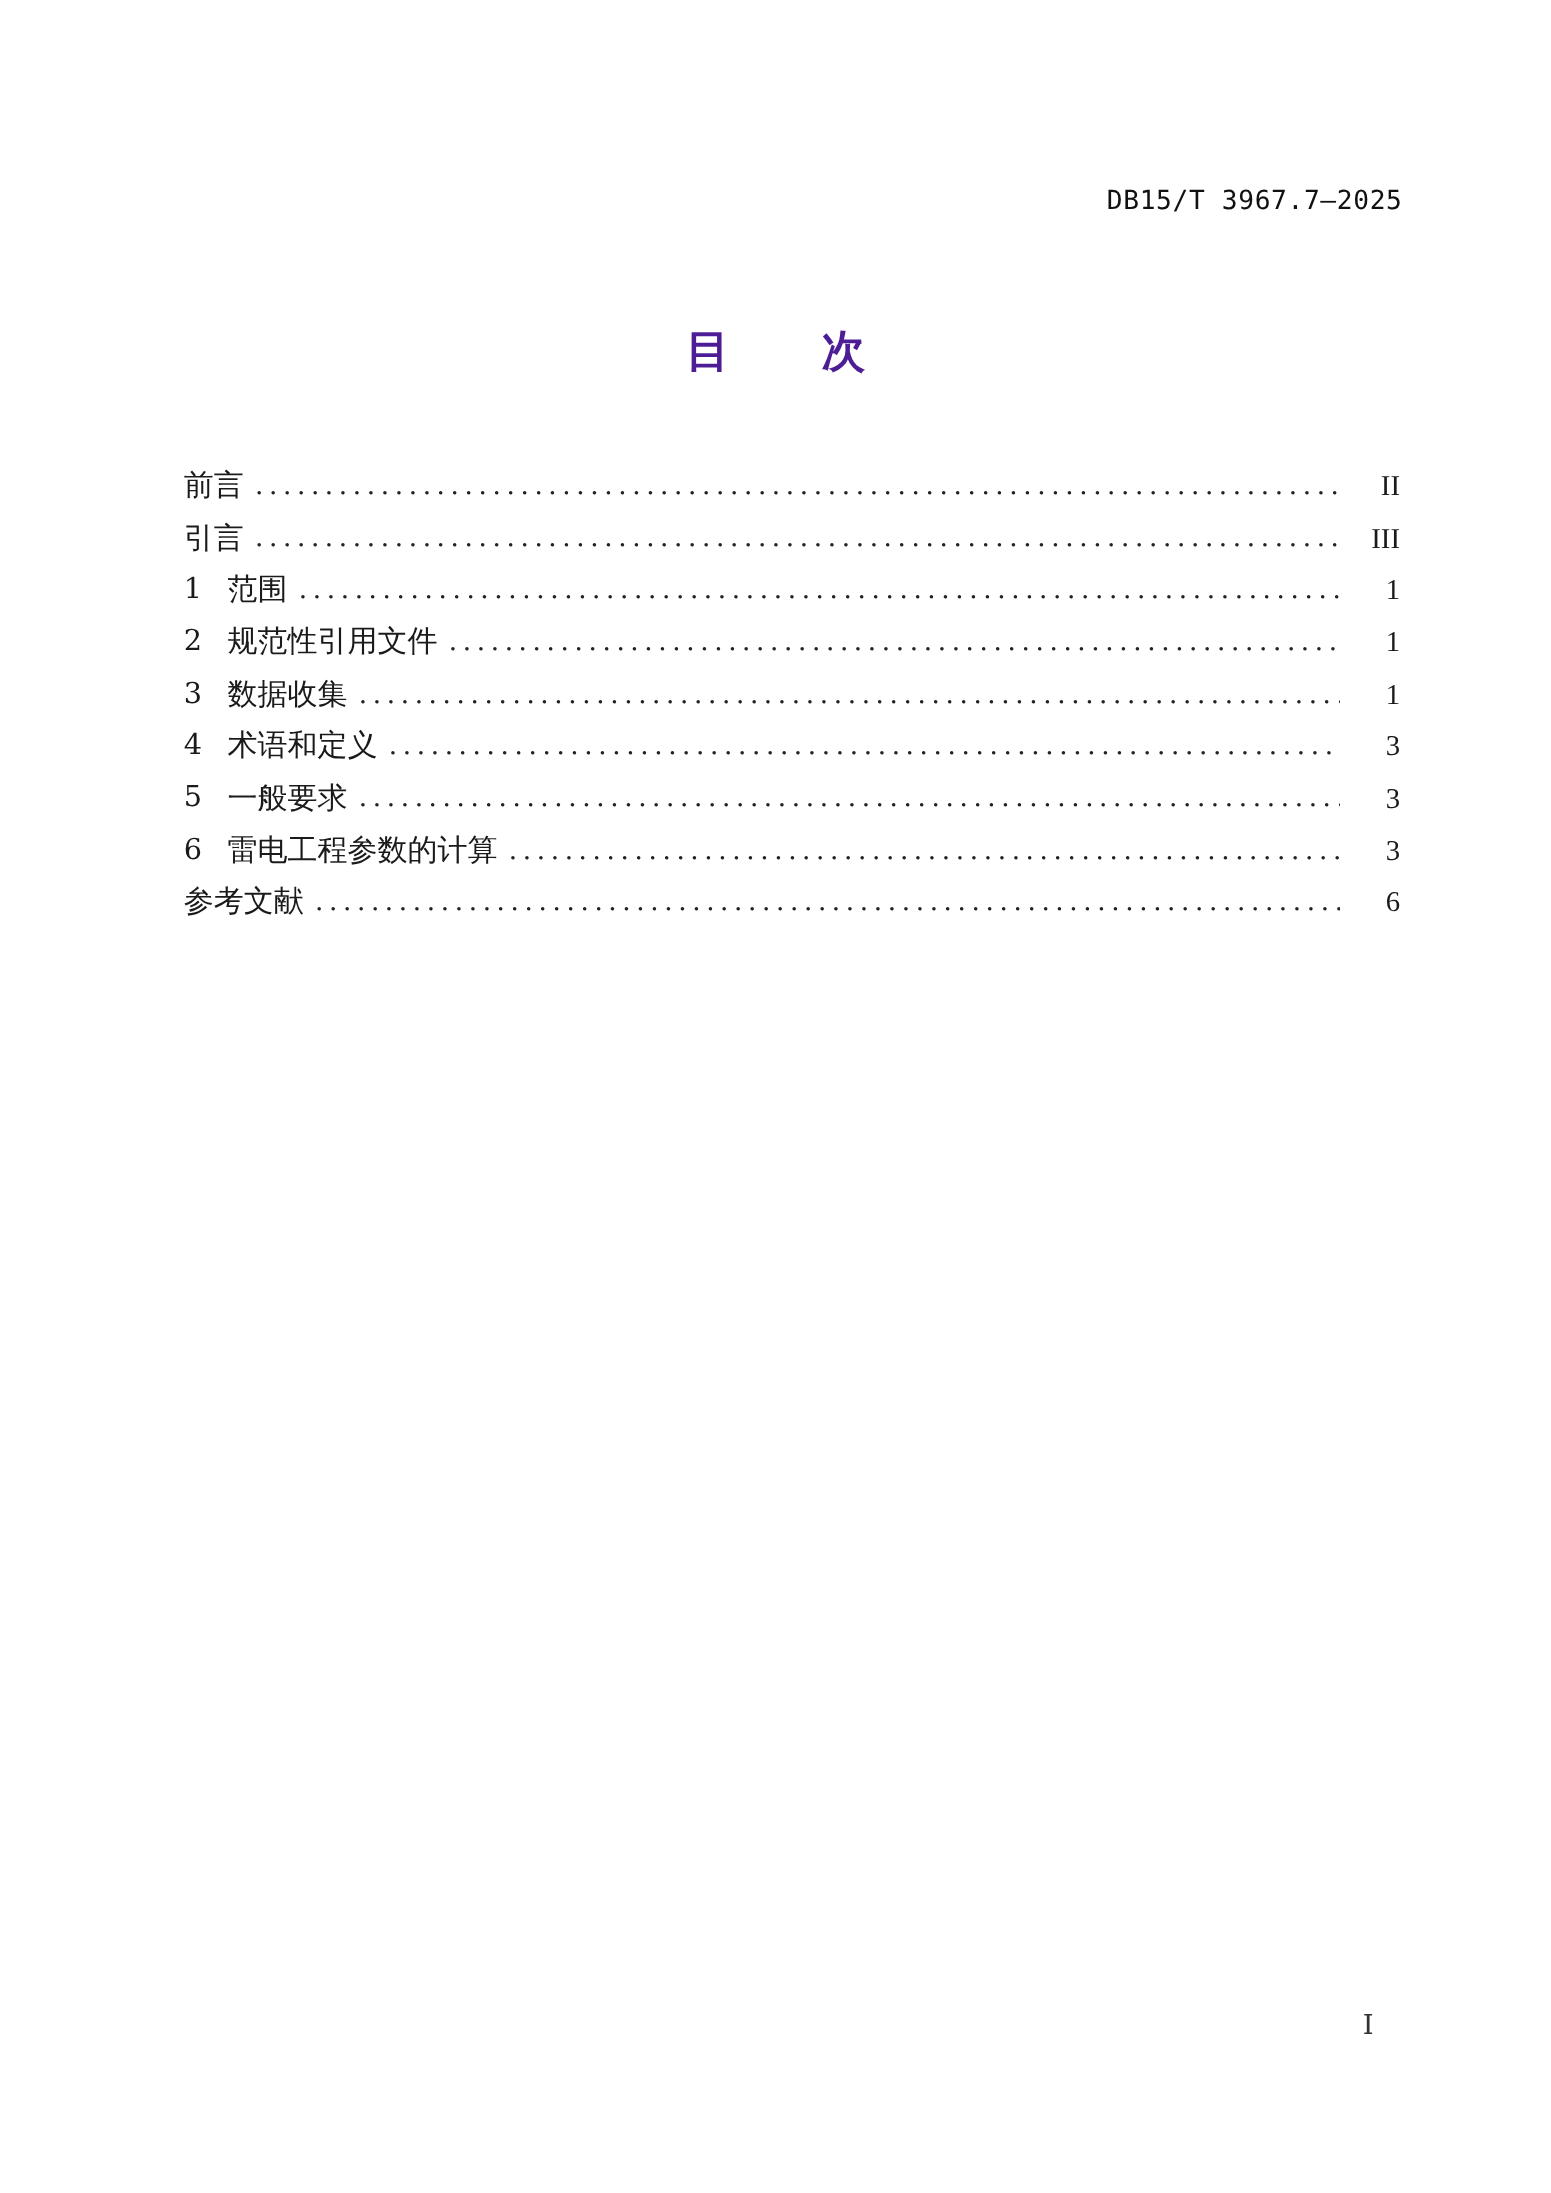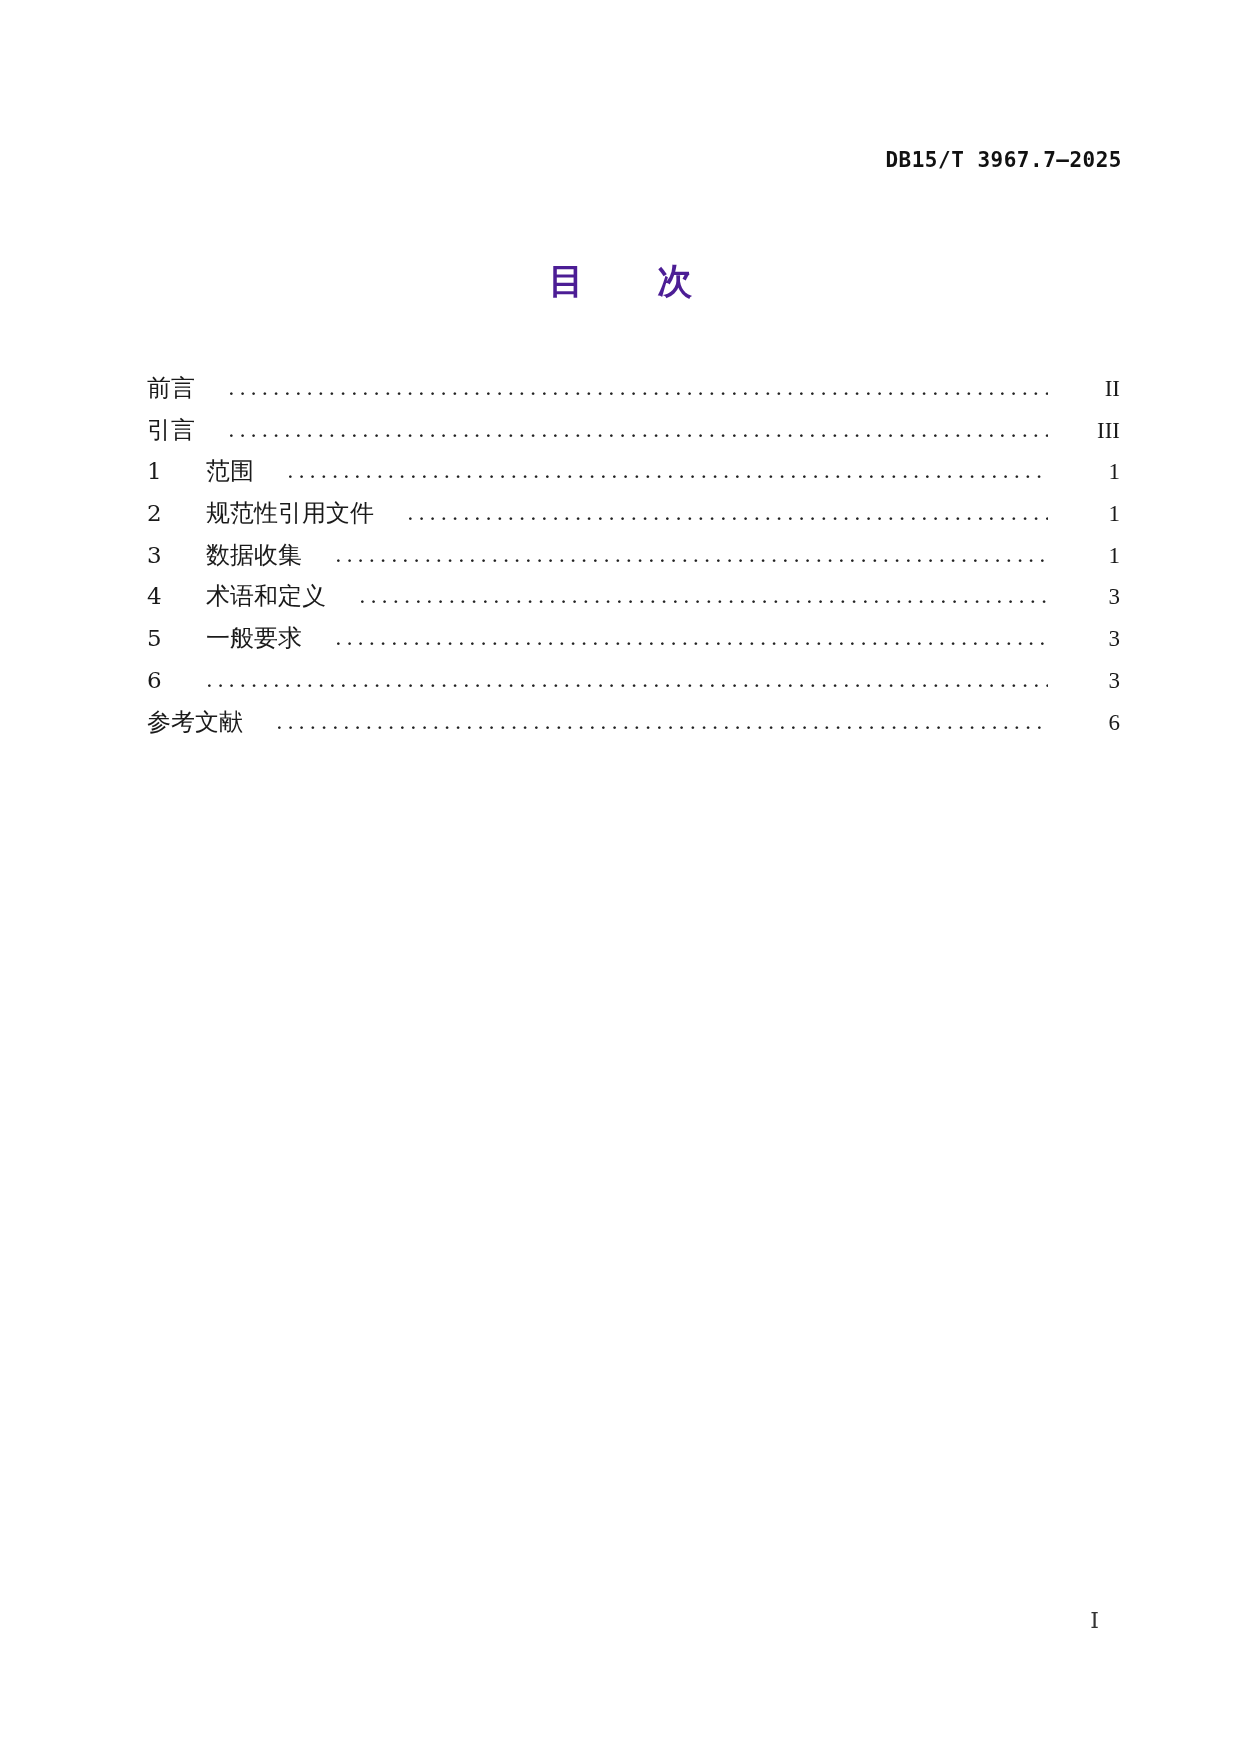--- a/index.html
+++ b/index.html
@@ -15,21 +15,21 @@
     color: #1a1a1a;
     font-family: "DejaVu Serif", "Liberation Serif", serif;
     overflow: hidden;
   }
   .doc-code {
     position: absolute;
     top: 148px;
     right: 119px;
     font-family: "DejaVu Sans Mono", "Liberation Mono", monospace;
     font-size: 21px;
-    font-weight: bold;
+    font-weight: normal;
     letter-spacing: 0.5px;
     color: #111111;
     white-space: nowrap;
   }
   .doc-title {
     position: absolute;
     top: 258px;
     left: 0;
     width: 100%;
     margin: 0;
@@ -42,26 +42,25 @@
     color: #4c1d95;
   }
   .toc {
     position: absolute;
     top: 368px;
     left: 147px;
     right: 121px;
   }
   .toc-row {
     display: flex;
-    align-items: center;
+    align-items: flex-end;
     height: 41.7px;
     line-height: 41.7px;
     font-size: 24px;
     color: #1a1a1a;
-    gap: 24px;
   }
   .toc-num {
     flex: 0 0 35px;
     font-size: 23px;
   }
   .toc-label {
     white-space: nowrap;
     padding-right: 9px;
   }
   .toc-dots {
@@ -133,20 +132,21 @@
         <span class="toc-page">3</span>
       </div>
       <div class="toc-row">
         <span class="toc-num">5</span>
         <span class="toc-label">一般要求</span>
         <span class="toc-dots">................................................................................................................................................................</span>
         <span class="toc-page">3</span>
       </div>
       <div class="toc-row">
         <span class="toc-num">6</span>
+        <span class="toc-label">雷电工程参数的计算</span>
         <span class="toc-dots">................................................................................................................................................................</span>
         <span class="toc-page">3</span>
       </div>
       <div class="toc-row">
         <span class="toc-label">参考文献</span>
         <span class="toc-dots">................................................................................................................................................................</span>
         <span class="toc-page">6</span>
       </div>
     </div>
 

